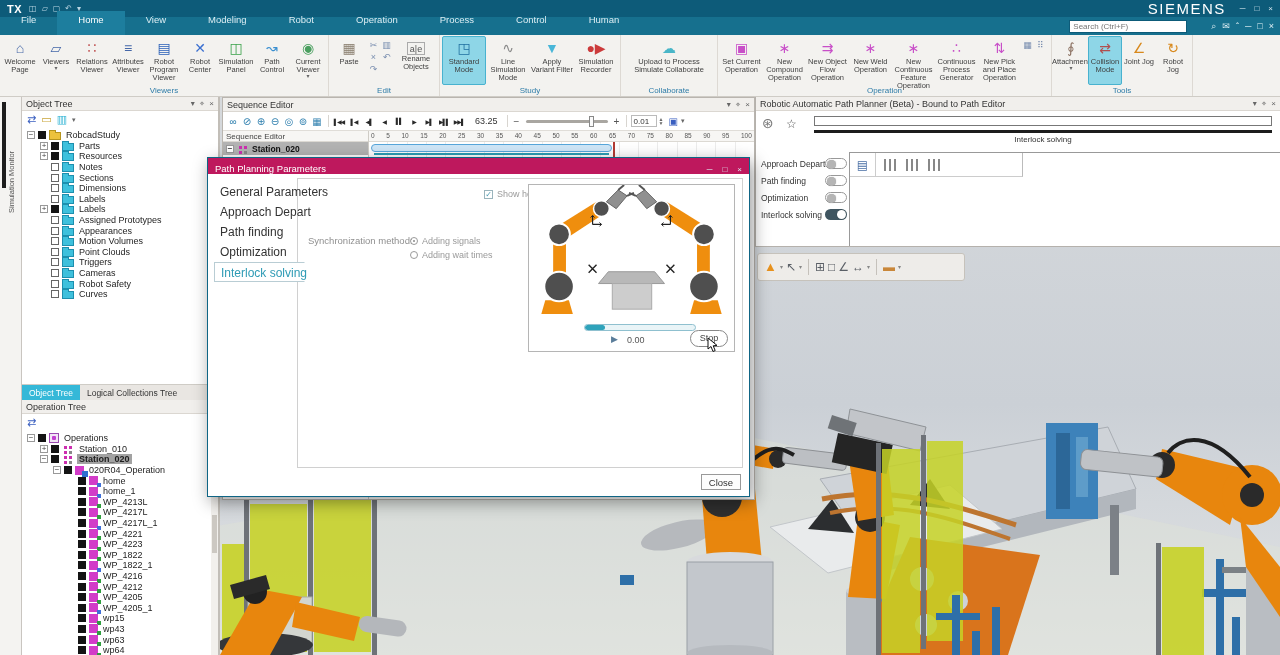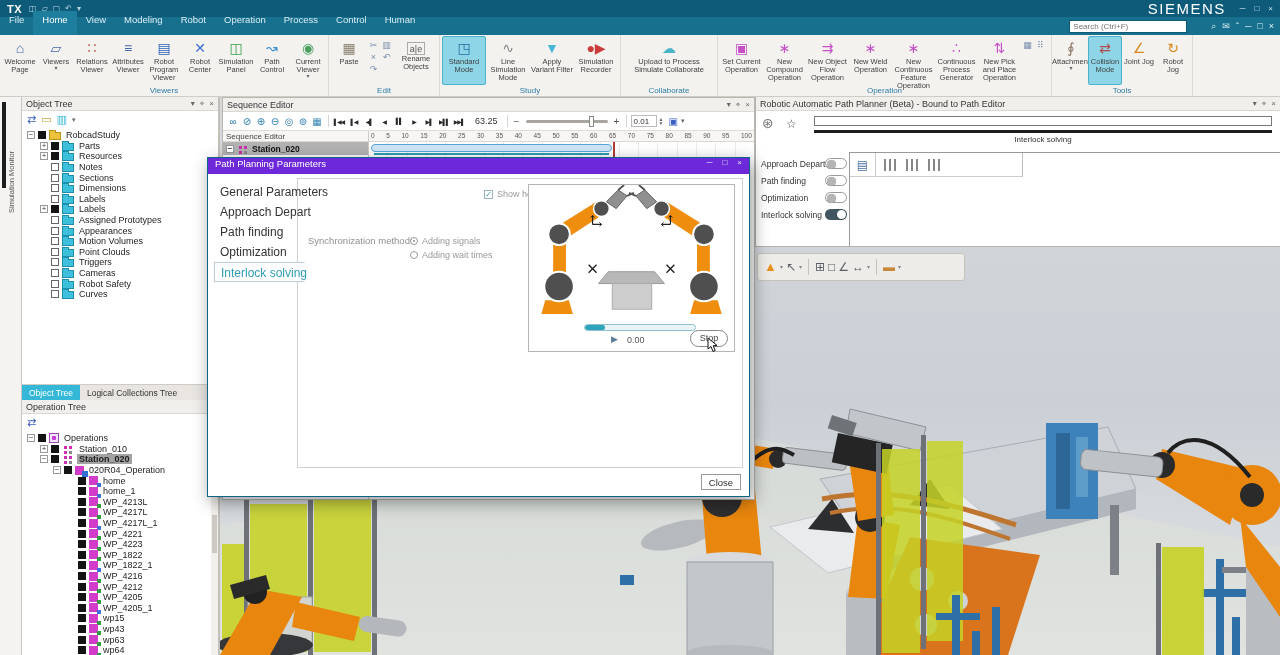--- a/index.html
+++ b/index.html
@@ -8,21 +8,21 @@
 
 .titlebar{position:absolute;left:0;top:0;right:0;height:17px;background:#0d5b79;color:#fff;display:flex;align-items:center;padding:0 7px;z-index:5}
 .tx-logo{font-weight:bold;font-size:11px;letter-spacing:.5px;margin-right:7px}
 .qbar{display:flex;gap:5px;align-items:center;color:#b9d5e2;font-size:8px}
 .tb-title{position:absolute;left:300px;right:300px;text-align:center;font-size:8.5px;color:#eaf3f7;pointer-events:none;white-space:nowrap;overflow:hidden}
 .tb-right{margin-left:auto;display:flex;gap:14px;align-items:center}
 .brand{font-weight:normal;font-size:15px;letter-spacing:1.5px}
 .winbtns{display:flex;gap:9px;font-size:8px;color:#d4e6ee}
 
 .menubar{position:absolute;left:0;top:17px;right:0;height:18px;background:#16708e;display:flex;align-items:center;color:#dcedf3;font-size:9.5px;z-index:5}
-.mitem{padding:0 9px;height:30px;line-height:18px;white-space:nowrap}
+.mitem{padding:0 21px;height:30px;line-height:18px;white-space:nowrap}
 .mitem.active{background:#1d7e9e;box-shadow:inset 0 -2px 0 #e0dd8a;color:#fff}
 .mb-right{margin-left:auto;display:flex;align-items:center;gap:24px;padding-right:6px}
 .search{width:118px;height:13px;background:#fff;border:1px solid #0d5b79;font-size:8px;color:#444;padding:0 3px;font-family:inherit}
 .mb-ico{color:#e4f2f7;font-size:9px;line-height:9px}
 
 .ribbon{position:absolute;left:0;top:35px;right:0;height:62px;background:#f3f2ef;border-bottom:1px solid #cfccc6;display:flex;z-index:5}
 .rgroup{position:relative;border-right:1px solid #ddd9d3;padding:1px 2px 11px;display:flex}
 .glabel{position:absolute;left:0;right:0;bottom:0;height:10px;line-height:10px;text-align:center;font-size:8px;color:#2e7ca8}
 .ritems{display:flex;align-items:stretch}
 .rbtn{width:36px;display:flex;flex-direction:column;align-items:center;padding-top:2px;border:1px solid transparent;border-radius:2px}
@@ -129,21 +129,21 @@
 .rtb span[data-icon="columns-icon"]{width:12px;height:12px;background:repeating-linear-gradient(90deg,#888 0 2px,transparent 2px 5px)}
 
 .vptb{position:absolute;left:757px;top:253px;width:208px;height:28px;background:rgba(240,238,234,.92);border:1px solid #c6c2bb;border-radius:3px;display:flex;align-items:center;padding:0 6px;gap:3px;z-index:2}
 .vptb span{font-size:12px;color:#5a5f66;line-height:26px}
 .vptb span[data-icon="cone-icon"]{color:#e8921e;font-size:13px}
 .vptb span[data-icon="caret-down-icon"]{font-size:6px;color:#888}
 .vptb span[data-icon="divider"]{width:1px;height:16px;background:#c5c1bb;margin:0 3px}
 .vptb span[data-icon="paint-icon"]{color:#c9873a}
 
 .dialog{position:absolute;left:207px;top:157px;width:543px;height:340px;background:#fff;border:1px solid #0f6585;box-shadow:3px 5px 16px rgba(0,0,0,.4);z-index:3}
-.dtitle{height:16px;background:#6d28d9;color:#fff;display:flex;align-items:flex-start;font-size:9.5px;padding:0 7px}
+.dtitle{height:16px;background:#be185d;color:#fff;display:flex;align-items:flex-end;font-size:9.5px;padding:0 7px}
 .dwin{margin-left:auto;display:flex;gap:10px;font-size:8px;color:#dbeaf1}
 .dtabs{position:absolute;left:6px;top:24px;width:85px;z-index:1}
 .dtab{height:20px;line-height:20px;font-size:12px;color:#333;padding-left:6px;white-space:nowrap}
 .dtab.active{border:1px solid #b9cdd4;border-right:1px solid #fff;background:#fff;color:#2e9bb5;width:91px}
 .dcontent{position:absolute;left:89px;top:20px;right:6px;height:290px;border:1px solid #d0d0d0;background:#fff}
 .tglrow{position:absolute;left:10px;top:10px;display:flex;gap:9px;align-items:flex-start}
 .dtgl-label{width:132px;font-size:9.5px;color:#333;line-height:11px}
 .showhelp{position:absolute;left:186px;top:10px;display:flex;gap:4px;font-size:9px;color:#9a9a9a;align-items:center}
 .cbx{width:9px;height:9px;border:1px solid #9ab4bc;color:#4a9ab0;font-size:8px;line-height:8px;text-align:center}
 .synclabel{position:absolute;left:10px;top:56px;font-size:9.5px;color:#8f8f8f}

